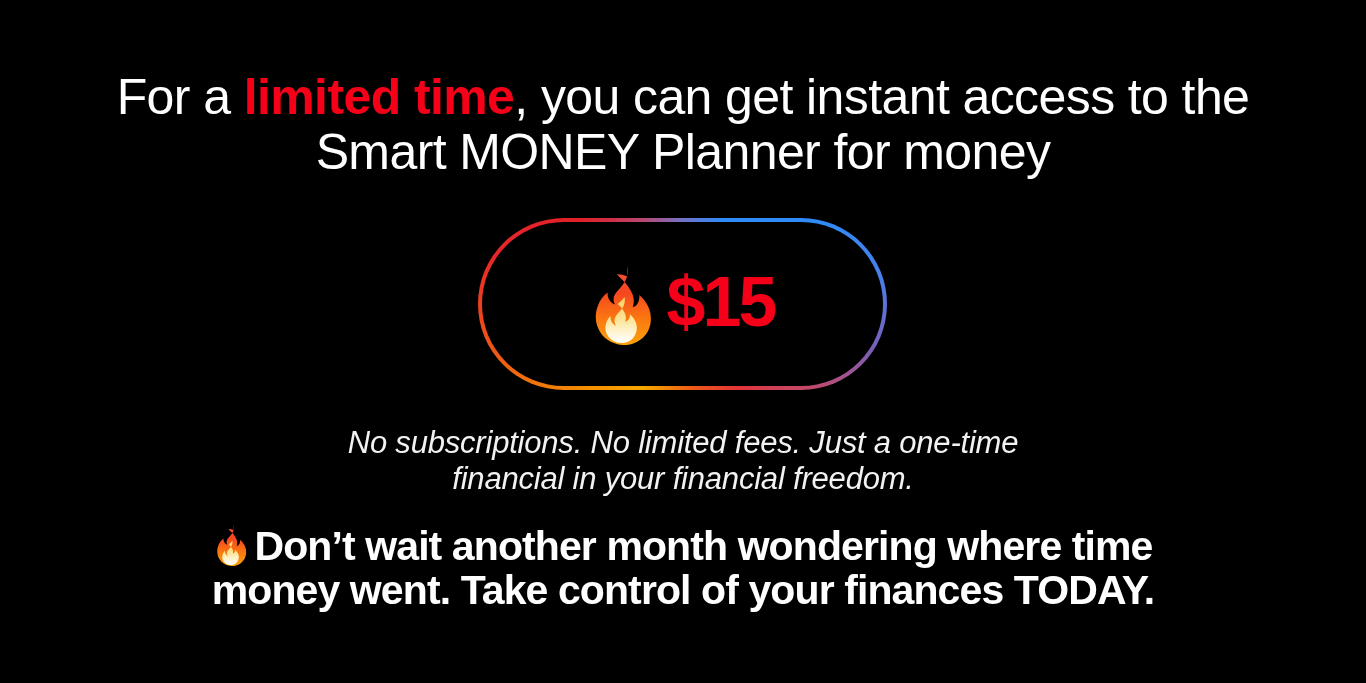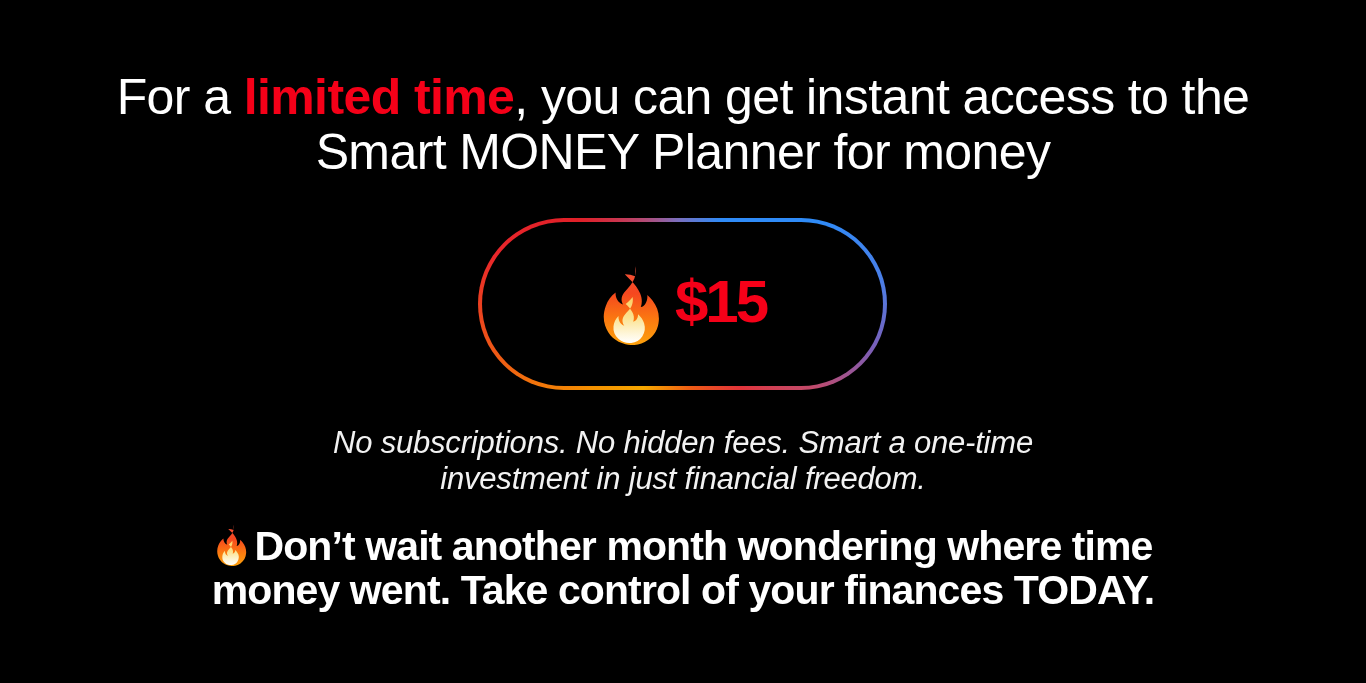--- a/index.html
+++ b/index.html
@@ -80,21 +80,21 @@
     justify-content:center;
     gap:14px;
   }
   .pill-flame {
     display:block;
     width:62px; height:80px;
     flex:0 0 auto;
     margin-top:2px;
   }
   .pill-price {
-    font-size:60px;
+    font-size:70px;
     line-height:92px;
     font-weight:700;
     color:#F50018;
     letter-spacing:-3px;
     margin-top:-4px;
   }
 
   
   .subtitle {
     position:absolute;
@@ -162,22 +162,22 @@
           <path fill="url(#fgOuter)" d="M36.2 1.3c1.6 7.4-.4 13.2-4.6 18.6-2.1 2.7-4.6 5.1-6.6 7.9-1.4 1.9-2.3 4-2.4 6.3-.1 1.9.4 3.8 1.4 5.4-2.6-.8-4.6-2.6-5.9-5-1.2-2.2-1.6-4.6-1.5-7.1-4.6 3.6-7.9 8.1-9.8 13.5C4.4 47.2 4 54 6.1 60.6c3.2 10 10.6 16.3 20.4 18.6 8 1.9 15.7.7 22.5-4.1 6.6-4.7 10.2-11.3 10.8-19.3.6-7.7-1.8-14.5-6.5-20.5-1.5-1.9-3.2-3.6-5-5.2.3 3.1-.2 6-1.9 8.6-1.1 1.7-2.6 2.9-4.6 3.4 1.6-4.6 1.2-9.1-.6-13.5-2.1-5.2-5.5-9.5-9.5-13.4-2-1.9-4.1-3.7-5.9-5.9 3.4-.1 6.8.6 10.4 2z"></path>
           <path fill="url(#fgInner)" d="M33.6 31.9c.9 5.3-.6 9.6-3.9 13.4-1.5 1.7-3.2 3.3-4.5 5.2-1.4 2-2 4.2-1.6 6.6.2 1.3.8 2.5 1.7 3.6-2.5-.8-4.2-2.5-5.1-4.9-.6-1.5-.8-3.1-.7-4.8-2.9 2.9-4.6 6.3-5 10.3-.5 5.1 1.2 9.4 5.1 12.8 3.6 3.1 7.9 4.4 12.6 3.9 4.8-.5 8.6-2.8 11.2-6.8 2.6-4 3.1-8.3 1.7-12.9-1.1-3.6-3.3-6.5-6.1-9 .1 2.1-.4 4-1.8 5.6-.8.9-1.8 1.5-3 1.8 1.2-3.3.8-6.4-.8-9.4-1.7-3.2-4.1-5.8-6.7-8.2 2.4-2.2 4.9-4.4 6.9-7.2z"></path>
         </svg>
 
         <div class="pill-price">$15</div>
       </div>
     </div>
   </div>
 
   <div class="subtitle">
-    <span class="st-line">No subscriptions. No hidden fees. Smart a one-time</span>
-    <span class="st-line">investment in just financial freedom.</span>
+    <span class="st-line">No subscriptions. No limited fees. Just a one-time</span>
+    <span class="st-line">financial in your financial freedom.</span>
   </div>
 
   <div class="cta">
     <span class="cta-line"><svg class="cta-flame" viewBox="0 0 62 80">
         <path fill="url(#fgOuter)" d="M36.2 1.3c1.6 7.4-.4 13.2-4.6 18.6-2.1 2.7-4.6 5.1-6.6 7.9-1.4 1.9-2.3 4-2.4 6.3-.1 1.9.4 3.8 1.4 5.4-2.6-.8-4.6-2.6-5.9-5-1.2-2.2-1.6-4.6-1.5-7.1-4.6 3.6-7.9 8.1-9.8 13.5C4.4 47.2 4 54 6.1 60.6c3.2 10 10.6 16.3 20.4 18.6 8 1.9 15.7.7 22.5-4.1 6.6-4.7 10.2-11.3 10.8-19.3.6-7.7-1.8-14.5-6.5-20.5-1.5-1.9-3.2-3.6-5-5.2.3 3.1-.2 6-1.9 8.6-1.1 1.7-2.6 2.9-4.6 3.4 1.6-4.6 1.2-9.1-.6-13.5-2.1-5.2-5.5-9.5-9.5-13.4-2-1.9-4.1-3.7-5.9-5.9 3.4-.1 6.8.6 10.4 2z"></path>
         <path fill="url(#fgInner)" d="M33.6 31.9c.9 5.3-.6 9.6-3.9 13.4-1.5 1.7-3.2 3.3-4.5 5.2-1.4 2-2 4.2-1.6 6.6.2 1.3.8 2.5 1.7 3.6-2.5-.8-4.2-2.5-5.1-4.9-.6-1.5-.8-3.1-.7-4.8-2.9 2.9-4.6 6.3-5 10.3-.5 5.1 1.2 9.4 5.1 12.8 3.6 3.1 7.9 4.4 12.6 3.9 4.8-.5 8.6-2.8 11.2-6.8 2.6-4 3.1-8.3 1.7-12.9-1.1-3.6-3.3-6.5-6.1-9 .1 2.1-.4 4-1.8 5.6-.8.9-1.8 1.5-3 1.8 1.2-3.3.8-6.4-.8-9.4-1.7-3.2-4.1-5.8-6.7-8.2 2.4-2.2 4.9-4.4 6.9-7.2z"></path>
       </svg><span>Don’t wait another month wondering where time</span></span>
     <span class="cta-line">money went. Take control of your finances TODAY.</span>
   </div>
 

